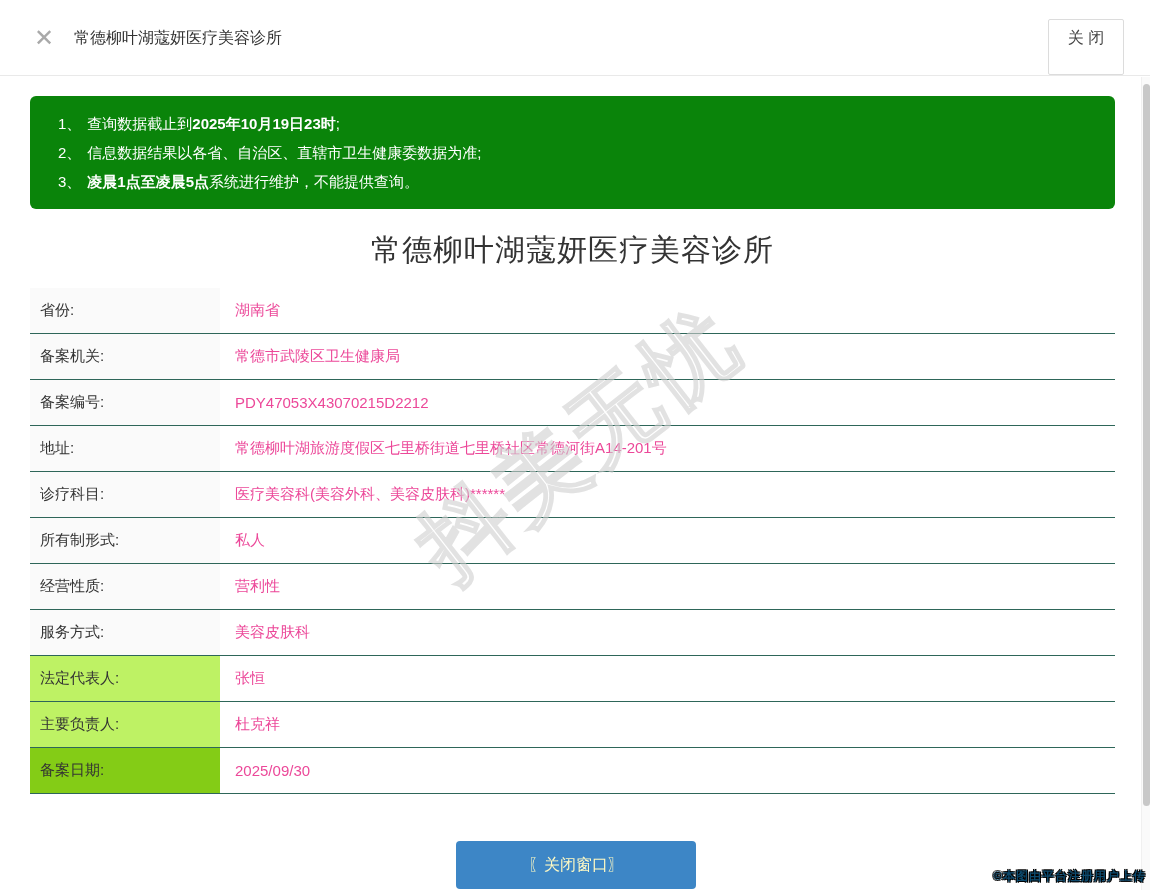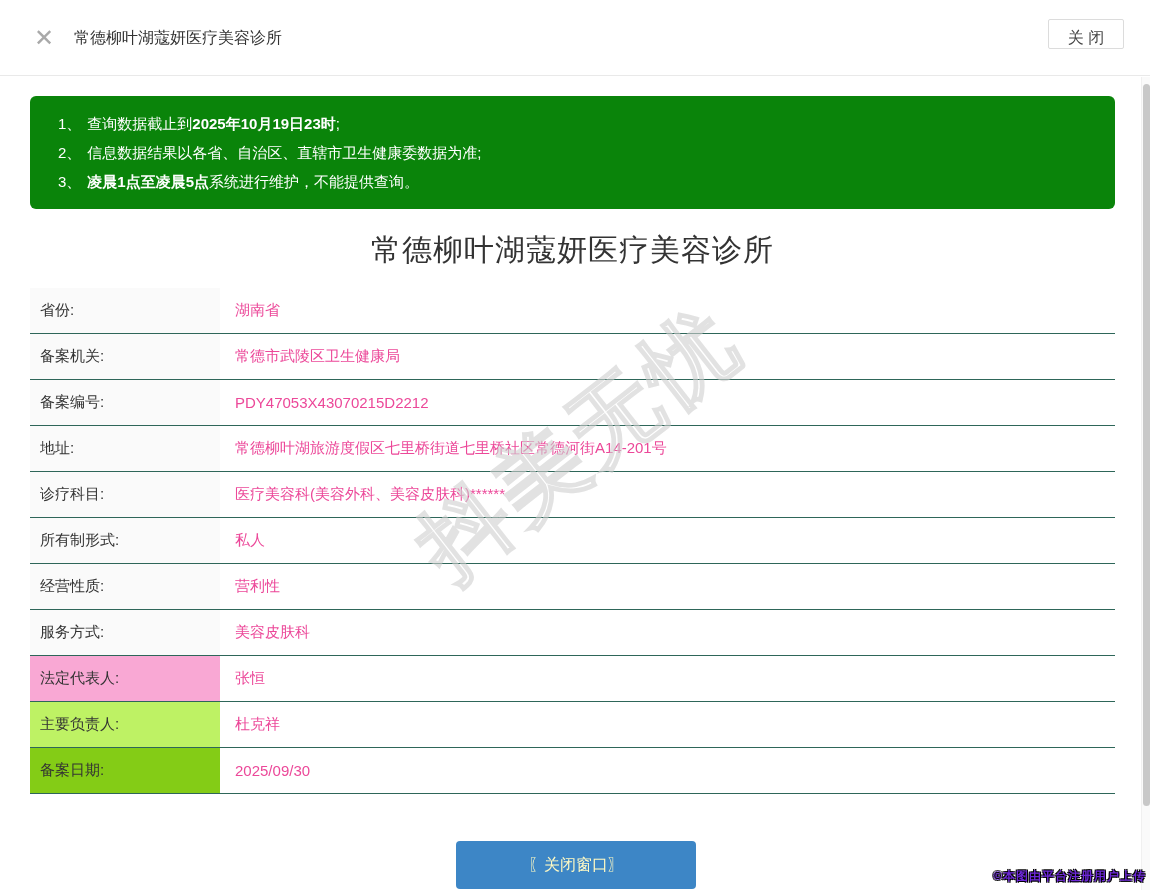--- a/index.html
+++ b/index.html
@@ -19,21 +19,21 @@
     position:absolute; left:34px; top:24px;
     font-size:24px; line-height:28px; color:#a9a9a9; cursor:pointer;
     font-weight:400;
   }
   .header-title {
     position:absolute; left:74px; top:28px;
     font-size:16px; color:#333;
   }
   .header-close-btn {
     position:absolute; right:26px; top:19px;
-    width:76px; height:30px;
+    width:76px; height:56px;
     background:#fff; border:1px solid #dcdcdc; border-radius:2px;
     font-size:16px; color:#444; text-align:center; line-height:36px;
     cursor:pointer;
   }
 
   
   .scrollbar {
     position:absolute; right:0; top:77px; width:9px; height:813px;
     background:#fafafa; border-left:1px solid #f0f0f0;
   }
@@ -91,21 +91,21 @@
     transform:rotate(-38deg);
     font-size:88px; font-weight:bold; letter-spacing:6px;
     color:rgba(255,255,255,0);
     -webkit-text-stroke:2px #cfcfcf;
     opacity:0.6; white-space:nowrap;
   }
 
   
   .copyright {
     position:absolute; right:4px; bottom:5px;
-    font-size:12px; font-weight:bold; color:#6d28d9;
+    font-size:12px; font-weight:bold; color:#0c4a6e;
     text-shadow:-1px -1px 0 #000, 1px -1px 0 #000, -1px 1px 0 #000, 1px 1px 0 #000;
     letter-spacing:1px;
   }
 </style>
 </head>
 <body>
 
 <div class="page">
 
   <div class="header">
@@ -153,21 +153,21 @@
       </div>
       <div class="detail-row" style="border-bottom-color: rgb(46, 102, 89);">
         <div class="detail-label" style="background: rgb(250, 250, 250);">经营性质:</div>
         <div class="detail-value">营利性</div>
       </div>
       <div class="detail-row" style="border-bottom-color: rgb(46, 102, 89);">
         <div class="detail-label" style="background: rgb(250, 250, 250);">服务方式:</div>
         <div class="detail-value">美容皮肤科</div>
       </div>
       <div class="detail-row" style="border-bottom-color: rgb(46, 102, 89);">
-        <div class="detail-label" style="background: #f9a8d4;">法定代表人:</div>
+        <div class="detail-label" style="background: #bef264;">法定代表人:</div>
         <div class="detail-value">张恒</div>
       </div>
       <div class="detail-row" style="border-bottom-color: rgb(46, 102, 89);">
         <div class="detail-label" style="background: #bef264;">主要负责人:</div>
         <div class="detail-value">杜克祥</div>
       </div>
       <div class="detail-row" style="border-bottom-color: rgb(46, 102, 89);">
         <div class="detail-label" style="background: #84cc16;">备案日期:</div>
         <div class="detail-value">2025/09/30</div>
       </div>

